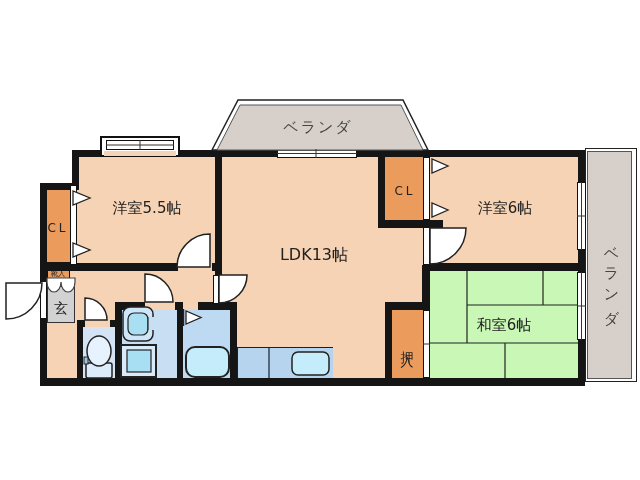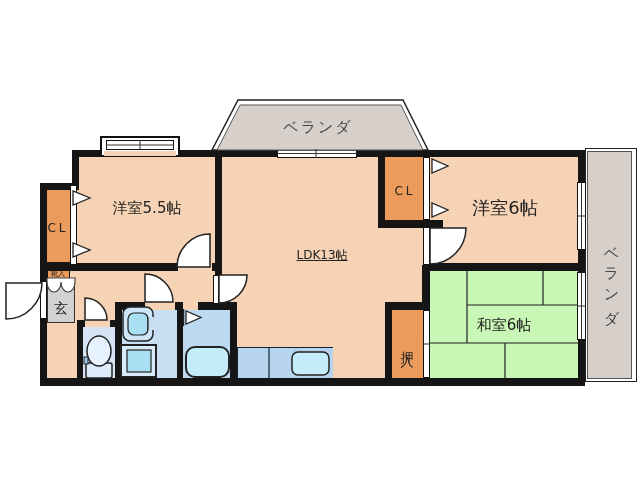--- a/index.html
+++ b/index.html
@@ -150,21 +150,21 @@
     </g>
     <g>
       <rect x="292" y="352" width="37" height="23" rx="6" style="fill:var(--fixture-light);stroke:#222;stroke-width:1.5"></rect>
       <path d="M269,347 V378" style="stroke:#123;stroke-width:1.2"></path>
     </g>
   </svg>
 
   <div class="lbl z50" style="left:318px;top:127px;font-size:15px;letter-spacing:2px;color:#444;">ベランダ</div>
   <div class="lbl vert z50" style="left:611px;top:278px;font-size:15px;letter-spacing:4px;color:#444;">ベランダ</div>
   <div class="lbl z50" style="left:147px;top:208px;font-size:15px;">洋室5.5帖</div>
-  <div class="lbl z50" style="left:322px;top:255px;font-size:12px;text-decoration:underline;">LDK13帖</div>
-  <div class="lbl z50" style="left:505px;top:208px;font-size:18px;">洋室6帖</div>
+  <div class="lbl z50" style="left:314px;top:255px;font-size:16px;">LDK13帖</div>
+  <div class="lbl z50" style="left:505px;top:208px;font-size:15px;">洋室6帖</div>
   <div class="lbl z50" style="left:504px;top:325px;font-size:15px;">和室6帖</div>
   <div class="lbl z50" style="left:58px;top:228px;font-size:12px;letter-spacing:3px;">CL</div>
   <div class="lbl z50" style="left:405px;top:191px;font-size:12px;letter-spacing:3px;">CL</div>
   <div class="lbl vert z50" style="left:407px;top:344px;font-size:13px;letter-spacing:3px;">押入</div>
   <div class="lbl z50" style="left:61px;top:308px;font-size:14px;">玄</div>
   <div class="lbl z50" style="left:58px;top:274px;font-size:7px;">靴入</div>
 </div>
 
 </body></html>

